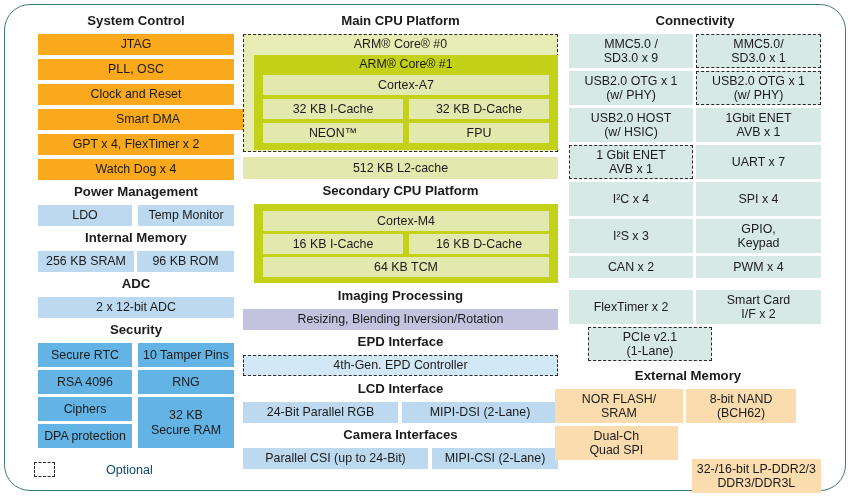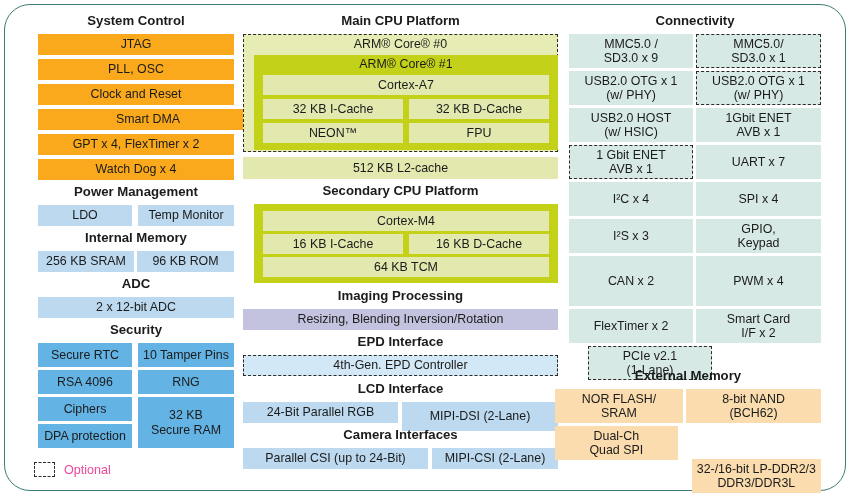--- a/index.html
+++ b/index.html
@@ -91,21 +91,21 @@
     <div class="box mblue" style="position:absolute; left:0; top:410px; width:94px; height:24px;">DPA protection</div>
     <div class="box mblue" style="position:absolute; left:100px; top:329px; width:96px; height:24px;">10 Tamper Pins</div>
     <div class="box mblue" style="position:absolute; left:100px; top:356px; width:96px; height:24px;">RNG</div>
     <div class="box mblue" style="position:absolute; left:100px; top:383px; width:96px; height:51px; flex-direction:column;">
       <span>32 KB</span>
       <span>Secure RAM</span>
     </div>
 
     <div style="position:absolute; left:-4px; top:448px; display:flex; align-items:center; gap:9px;">
       <div class="dashed" style="width:21px; height:15px; background:#fff;"></div>
-      <span style="font-size:12.6px; color:#ec4899;">Optional</span>
+      <span style="font-size:12.6px; color:#0c4a6e;margin-left:42px;">Optional</span>
     </div>
   </div>
 
   <div class="col" style="left:243px; top:14px; width:315px;">
 
     <div class="sect-title">Main CPU Platform</div>
 
     <div class="dashed palegr" style="position:absolute; left:0; top:20px; width:315px; height:118px;">
       <div class="box" style="width:100%; height:19px; font-size:12.4px;">ARM® Core® #0</div>
     </div>
@@ -130,21 +130,21 @@
     </div>
 
     <div class="sect-title" style="position:absolute; left:0; top:275px; width:315px;">Imaging Processing</div>
     <div class="box lavender" style="position:absolute; left:0; top:295px; width:315px; height:21px;">Resizing, Blending Inversion/Rotation</div>
 
     <div class="sect-title" style="position:absolute; left:0; top:321px; width:315px;">EPD Interface</div>
     <div class="box paleblue dashed" style="position:absolute; left:0; top:341px; width:315px; height:21px;">4th-Gen. EPD Controller</div>
 
     <div class="sect-title" style="position:absolute; left:0; top:368px; width:315px;">LCD Interface</div>
     <div class="box lblue" style="position:absolute; left:0; top:388px; width:155px; height:21px;">24-Bit Parallel RGB</div>
-    <div class="box lblue" style="position:absolute; left:159px; top:388px; width:156px; height:29px;">MIPI-DSI (2-Lane)</div>
+    <div class="box lblue" style="position:absolute; left:159px; top:388px; width:156px; height:21px;">MIPI-DSI (2-Lane)</div>
 
     <div class="sect-title" style="position:absolute; left:0; top:414px; width:315px;">Camera Interfaces</div>
     <div class="box lblue" style="position:absolute; left:0; top:434px; width:185px; height:21px;">Parallel CSI (up to 24-Bit)</div>
     <div class="box lblue" style="position:absolute; left:189px; top:434px; width:126px; height:21px;">MIPI-CSI (2-Lane)</div>
   </div>
 
   <div class="col" style="left:569px; top:14px; width:252px;">
     <div class="sect-title">Connectivity</div>
     <div id="conn-grid" style="position:absolute; left:0; top:20px; width:252px;">
         <div style="display: flex; gap: 3px; height: 34px; margin-bottom: 3px;">
@@ -196,21 +196,21 @@
         </div>
         <div style="display: flex; gap: 3px; height: 34px; margin-bottom: 3px;">
           <div class="box teal" style="flex-direction: column; width: 124px; height: 100%;">
             <span>I²S x 3</span>
           </div>
           <div class="box teal" style="flex-direction: column; width: 125px; height: 100%;">
             <span>GPIO,</span>
             <span>Keypad</span>
           </div>
         </div>
-        <div style="display: flex; gap: 3px; height: 50px; margin-bottom: 3px;">
+        <div style="display: flex; gap: 3px; height: 22px; margin-bottom: 12px;">
           <div class="box teal" style="flex-direction: column; width: 124px; height: 100%;">
             <span>CAN x 2</span>
           </div>
           <div class="box teal" style="flex-direction: column; width: 125px; height: 100%;">
             <span>PWM x 4</span>
           </div>
         </div>
         <div style="display: flex; gap: 3px; height: 34px; margin-bottom: 3px;">
           <div class="box teal" style="flex-direction: column; width: 124px; height: 100%;">
             <span>FlexTimer x 2</span>
@@ -228,21 +228,21 @@
         </div>
       </div>
 
     <div class="sect-title" style="position:absolute; left:-14px; top:355px; width:266px;">External Memory</div>
     <div id="extmem-grid" style="position:absolute; left:-14px; top:375px; width:266px;">
         <div style="display: flex; gap: 3px; height: 34px; margin-bottom: 3px;">
           <div class="box peach" style="flex-direction: column; width: 128px; height: 100%;">
             <span>NOR FLASH/</span>
             <span>SRAM</span>
           </div>
-          <div class="box peach" style="flex-direction: column; width: 135px; height: 100%;">
+          <div class="box peach" style="flex-direction: column; width: 110px; height: 100%;">
             <span>8-bit NAND</span>
             <span>(BCH62)</span>
           </div>
         </div>
         <div style="display: flex; gap: 14px; height: 34px; margin-bottom: 3px;">
           <div class="box peach" style="flex-direction: column; width: 128px; height: 100%;">
             <span>Dual-Ch</span>
             <span>Quad SPI</span>
           </div>
           <div class="box peach" style="flex-direction: column; width: 135px; height: 100%; margin-top: 33px;">

